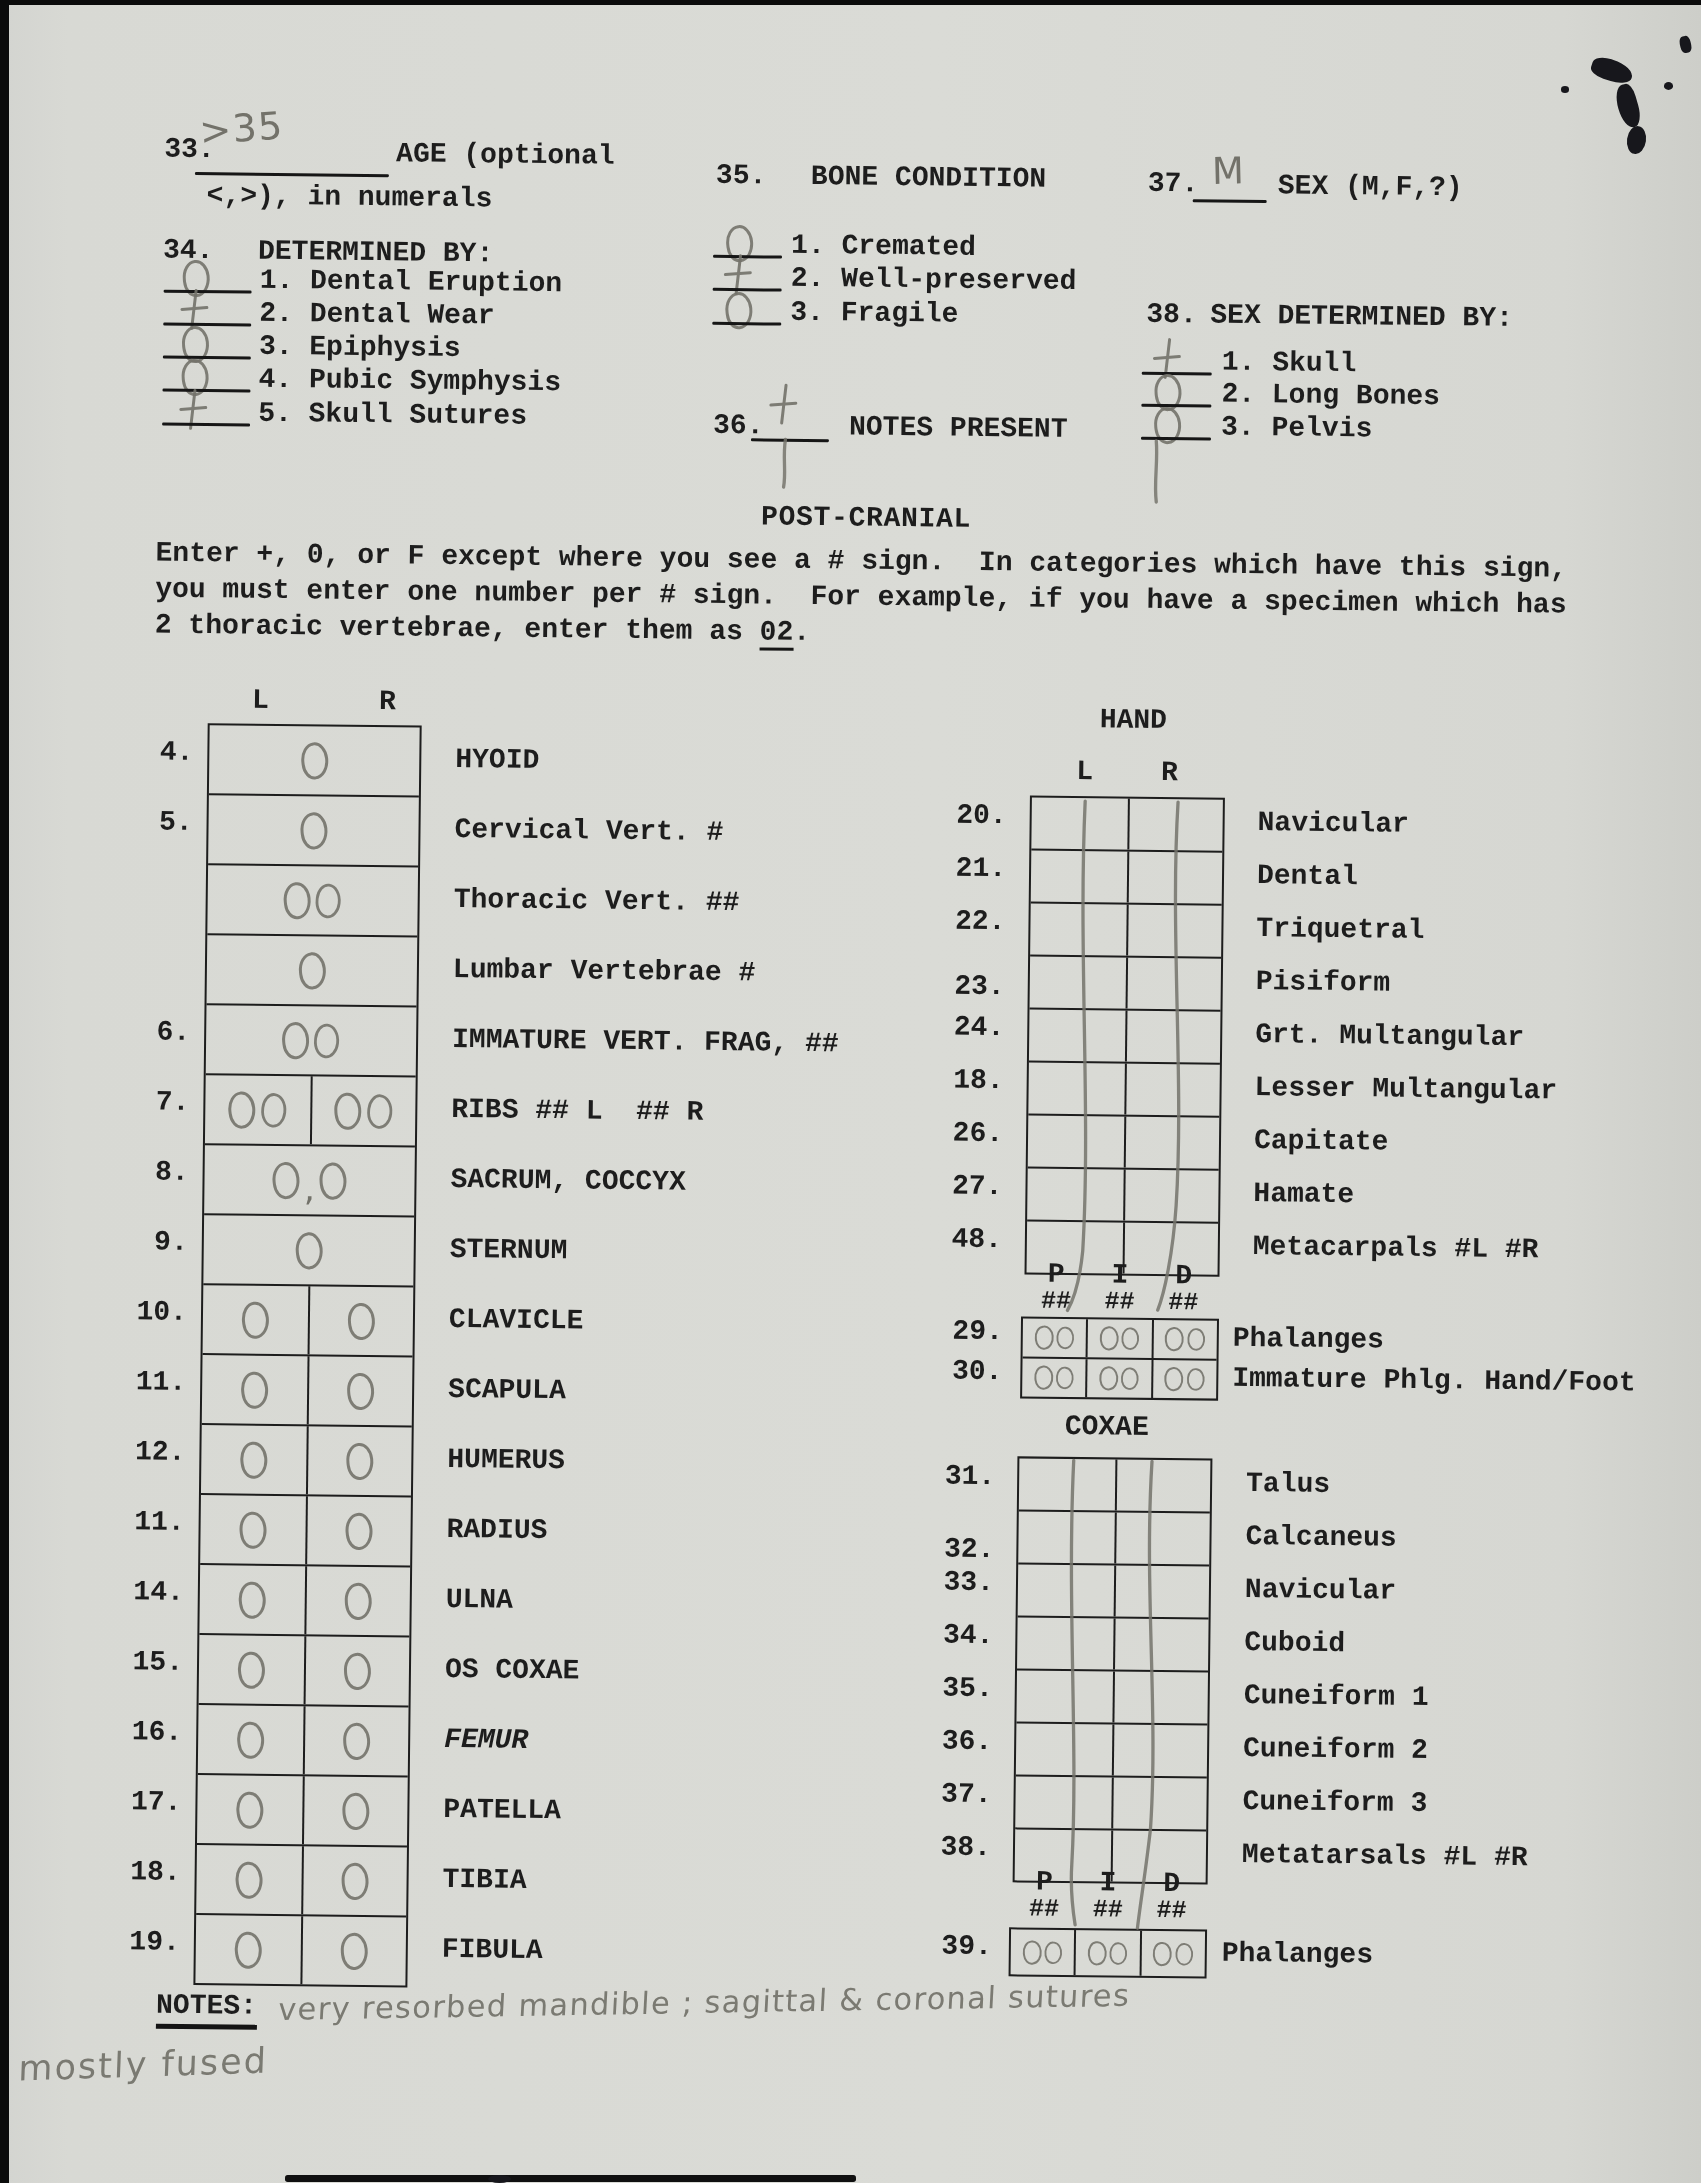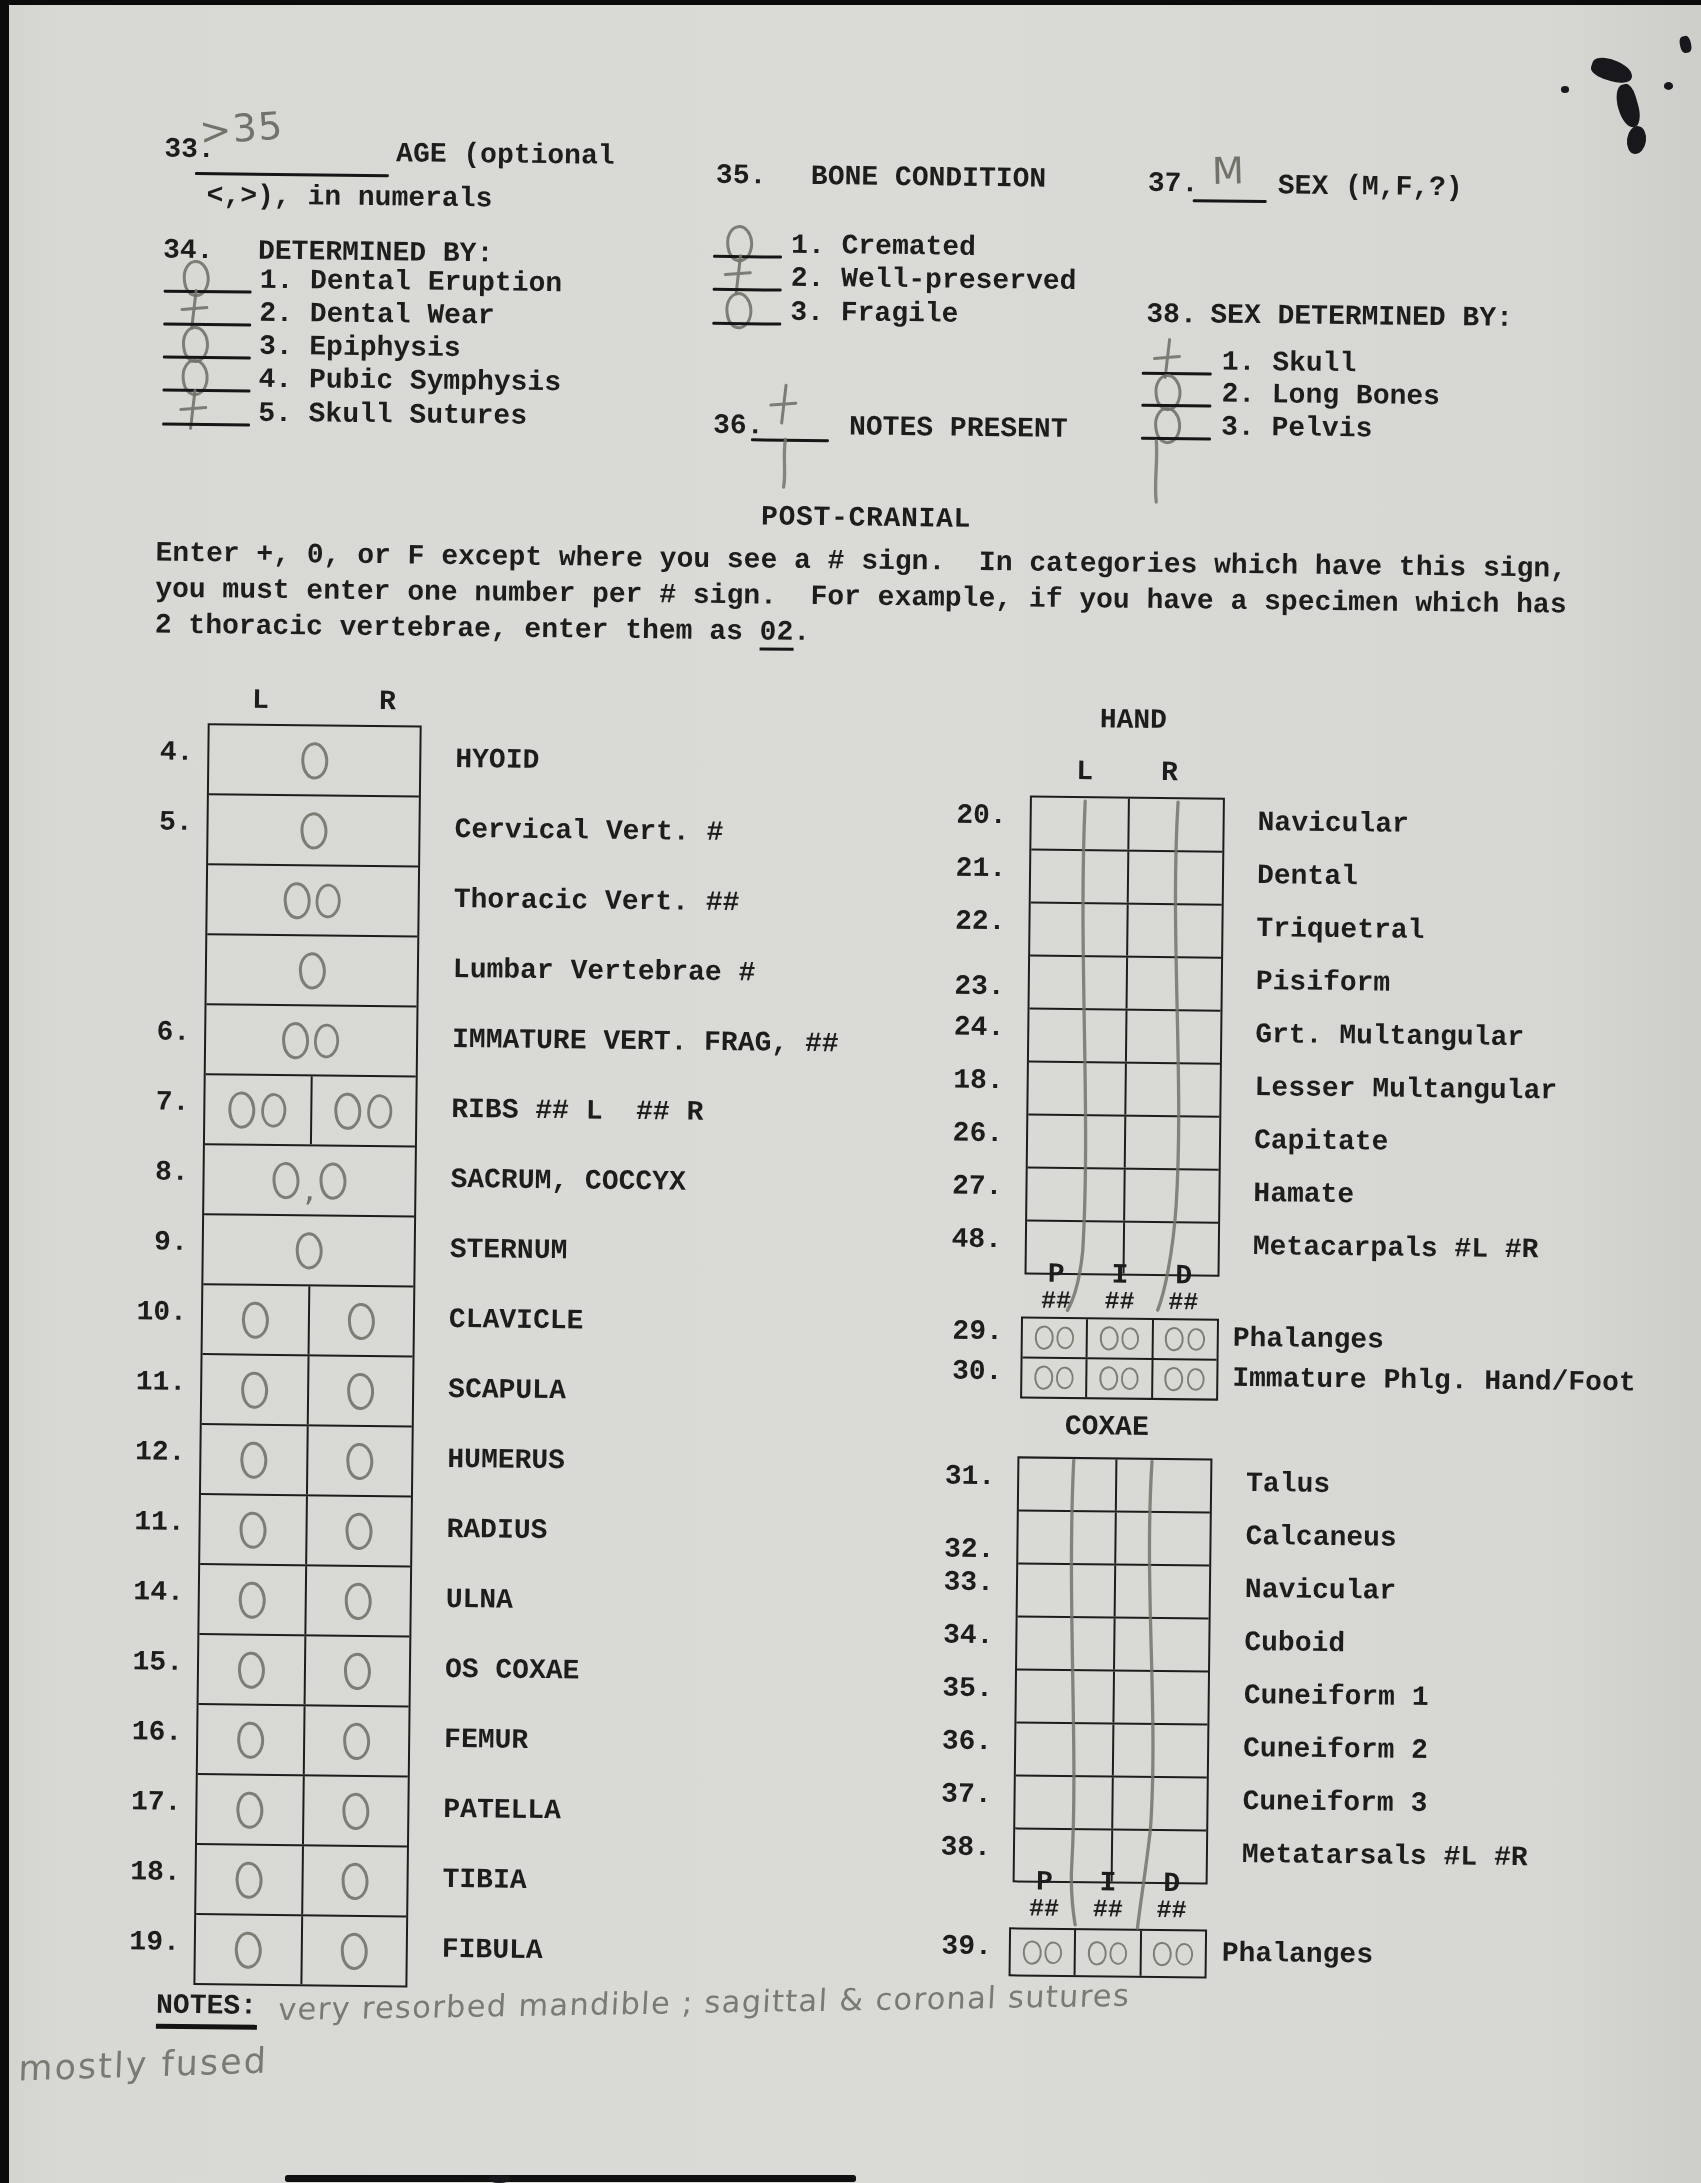--- a/index.html
+++ b/index.html
@@ -287,21 +287,21 @@
           <div class="rlabel typed" style="left: 246px; top: 17px;">OS COXAE</div>
         </div>
         <div class="trow" style="height: 68px;">
           <div class="cell halfL">
             <span class="z"></span>
           </div>
           <div class="cell halfR">
             <span class="z"></span>
           </div>
           <div class="rnum typed" style="left: -89px; top: 13px;">16.</div>
-          <div class="rlabel typed" style="left: 246px; top: 17px;">FEMUR</div>
+          <div class="rlabel typed" style="left: 246px; top: 17px; font-style: italic;">FEMUR</div>
         </div>
         <div class="trow" style="height: 68px;">
           <div class="cell halfL">
             <span class="z"></span>
           </div>
           <div class="cell halfR">
             <span class="z"></span>
           </div>
           <div class="rnum typed" style="left: -89px; top: 13px;">17.</div>
           <div class="rlabel typed" style="left: 246px; top: 17px;">PATELLA</div>

